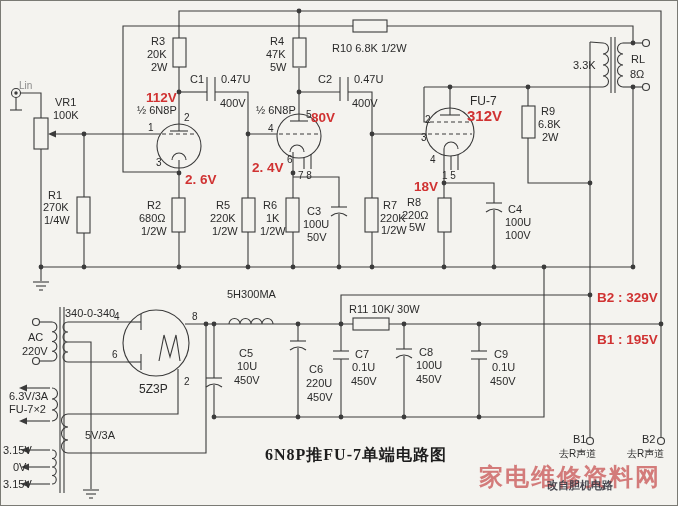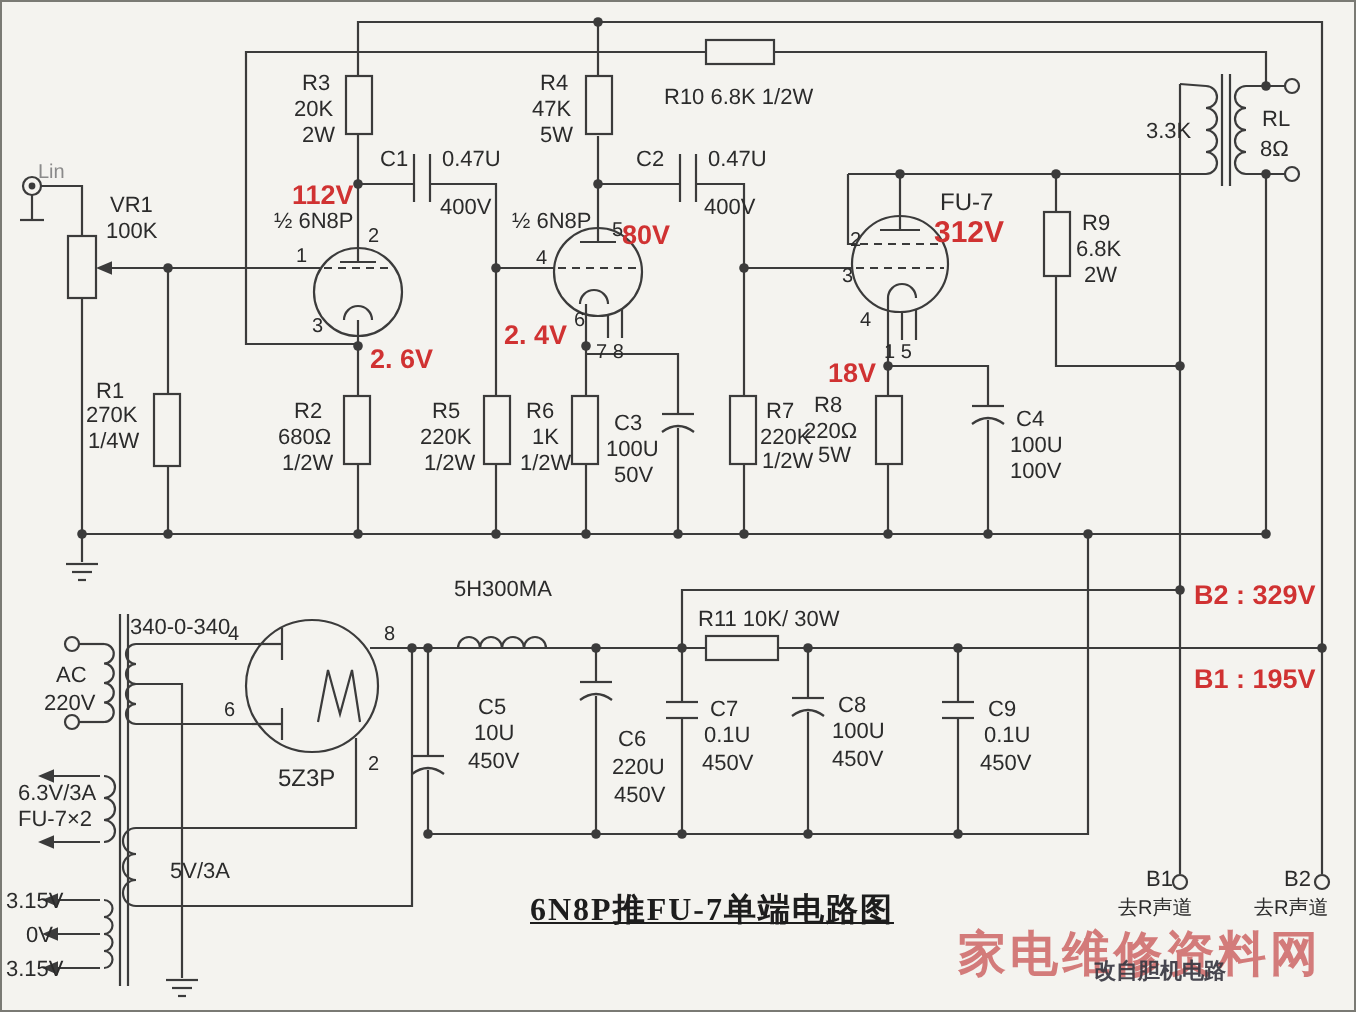--- a/index.html
+++ b/index.html
@@ -14,21 +14,21 @@
   #cv .dash{stroke-dasharray:4 3;}
   #cv text{font-family:"Liberation Sans",sans-serif;fill:#2b2b2b;}
   #cv text.lbl{font-size:11px;}
   #cv text.l12{font-size:12px;}
   #cv text.sm{font-size:10px;}
   #cv text.cn{font-size:10px;}
   #cv text.gry{font-size:10px;fill:#8a8a8a;}
   #cv text.red{font-size:13.5px;font-weight:bold;fill:var(--red,#d03232);}
   #cv text.redl{font-size:15px;font-weight:bold;fill:var(--red,#d03232);}
   .title{position:absolute;left:255px;top:444px;width:200px;text-align:center;
-         font:bold 16px "Liberation Serif",serif;color:#1d1d1d;letter-spacing:1px;white-space:nowrap;text-decoration:underline;}
+         font:bold 16px "Liberation Serif",serif;color:#1d1d1d;letter-spacing:1px;white-space:nowrap;}
   .wm-site{position:absolute;left:478px;top:460px;font:bold 24px "Liberation Serif",serif;
            color:rgba(203,92,92,.8);letter-spacing:2px;white-space:nowrap;}
   .wm-url{position:absolute;left:477px;top:480px;font:bold 20px "Liberation Sans",sans-serif;
           color:rgba(134,147,168,.75);letter-spacing:1px;white-space:nowrap;}
   .wm-note{position:absolute;left:546px;top:477px;font:bold 11px "Liberation Sans",sans-serif;
            color:rgba(55,55,65,.92);white-space:nowrap;}
 </style>
 </head>
 <body>
 

